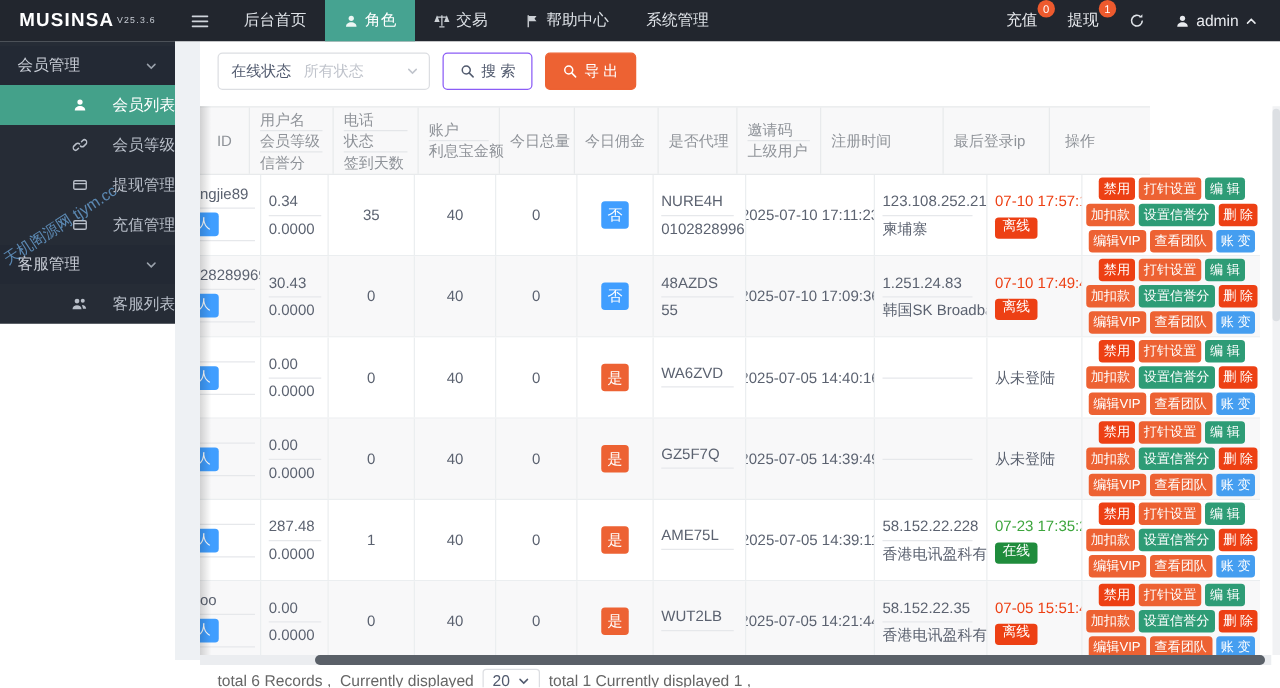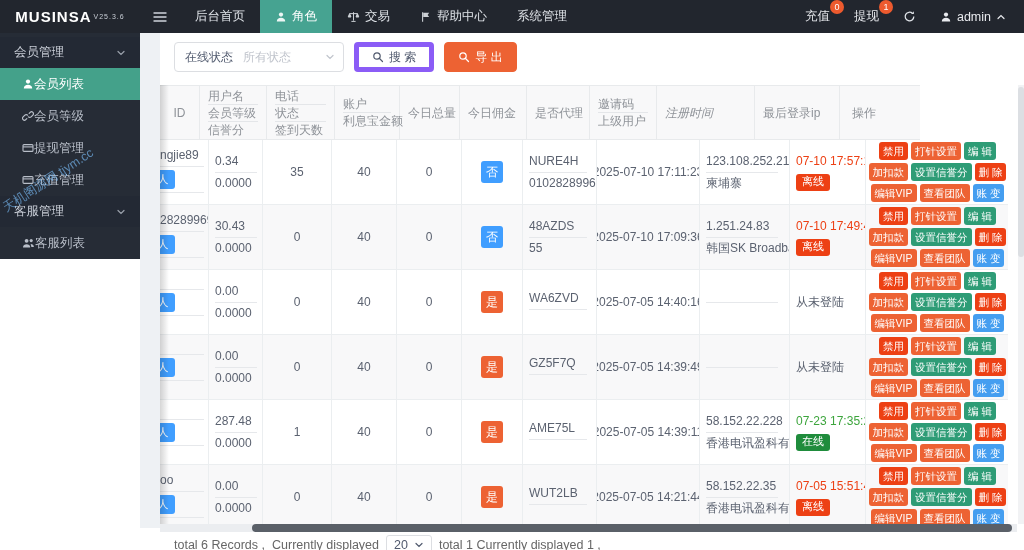--- a/index.html
+++ b/index.html
@@ -18,36 +18,36 @@
   .nav-item svg{opacity:.9;}
   .topbar-right{margin-left:auto;display:flex;align-items:center;gap:24px;padding-right:18px;}
   .shortcut{position:relative;font-size:12.5px;cursor:pointer;}
   .shortcut .cnt-badge{position:absolute;top:-8px;right:-14px;min-width:14px;height:14px;line-height:14px;border-radius:8px;background:#ed5a2e;color:#fff;font-size:9px;text-align:center;padding:0 2px;box-sizing:border-box;}
   .refresh{display:flex;align-items:center;cursor:pointer;color:#dfe3e8;}
   .adminbox{display:flex;align-items:center;gap:5px;font-size:12.5px;cursor:pointer;}
 
   
   .sidebar{position:absolute;top:33px;left:0;width:140px;height:226px;background:#262c36;z-index:20;padding-top:4px;box-sizing:border-box;}
   .side-group{height:31px;display:flex;align-items:center;justify-content:space-between;padding:0 14px;color:#c9ced7;font-size:12.5px;background:#232934;cursor:pointer;}
-  .side-item{height:32px;display:flex;align-items:center;gap:0;padding:0 0 0 22px;color:#b9bfc9;font-size:12.5px;cursor:pointer;}
+  .side-item{height:32px;display:flex;align-items:center;gap:20px;padding:0 0 0 22px;color:#b9bfc9;font-size:12.5px;cursor:pointer;justify-content:flex-end;}
   .side-item.active{background:#44a18a;color:#fff;}
   .watermark{position:absolute;left:-4px;top:172px;transform:rotate(-33deg);color:rgba(125,193,255,.62);font-size:12.5px;white-space:nowrap;pointer-events:none;z-index:40;}
 
   
   .content{position:absolute;left:140px;top:33px;width:884px;height:495px;background:#eef1f4;}
   .panel{position:absolute;left:20px;top:0;width:864px;height:517px;background:#fff;overflow:hidden;}
 
   
   .toolbar{position:absolute;top:9px;left:14px;display:flex;align-items:center;gap:10px;}
   .filter-box{width:170px;height:30px;border:1px solid #dcdee2;border-radius:4px;display:flex;align-items:center;font-size:12px;box-sizing:border-box;background:#fff;cursor:pointer;}
   .filter-label{padding:0 10px;color:#515a6e;white-space:nowrap;}
   .filter-ph{flex:1;color:#c0c4cc;white-space:nowrap;overflow:hidden;}
   .filter-caret{margin-right:8px;color:#c0c4cc;display:flex;align-items:center;}
   .btn{height:30px;border-radius:4px;display:flex;align-items:center;gap:5px;padding:0 13px;font-size:12px;cursor:pointer;box-sizing:border-box;}
-  .btn-search{background:#fff;border:5px solid #8b5cf6;color:#515a6e;}
+  .btn-search{background:#fff;border:1px solid #8b5cf6;color:#515a6e;}
   .btn-export{background:#ed6233;border:1px solid #ed6233;color:#fff;}
 
   
   .thead{position:absolute;top:52px;left:0;height:55px;display:flex;background:#f8f8f9;border-top:1px solid #e8eaec;border-bottom:1px solid #e8eaec;color:#8f9399;font-size:12px;box-sizing:border-box;z-index:2;}
   .th{display:flex;flex-direction:column;justify-content:center;padding:0 8px;box-sizing:border-box;border-right:1px solid #e8eaec;}
   .th .hl{line-height:16px;white-space:nowrap;}
   .th .hl.divided{border-bottom:1px solid #e4e6e9;}
   .th.center{align-items:center;padding:0 2px;}
   .tbody{position:absolute;top:107px;left:0;width:848px;}
   .trow{display:flex;height:64px;border-bottom:1px solid #ebeef0;font-size:12px;color:#5b6270;background:#fff;}
@@ -290,21 +290,21 @@
         <div class="th" style="width:67px;">
           <div class="hl">今日佣金</div>
         </div>
         <div class="th" style="width:63px;">
           <div class="hl">是否代理</div>
         </div>
         <div class="th" style="width:67px;">
           <div class="hl divided">邀请码</div>
           <div class="hl">上级用户</div>
         </div>
-        <div class="th" style="width:98px;font-style:italic;">
+        <div class="th" style="width:98px;">
           <div class="hl">注册时间</div>
         </div>
         <div class="th" style="width:85px;">
           <div class="hl">最后登录ip</div>
         </div>
         <div class="th" style="width:80px;padding-left:12px;border-right:none;">
           <div class="hl">操作</div>
         </div>
       </div>
     <div class="tbody" id="tbody-slot">

